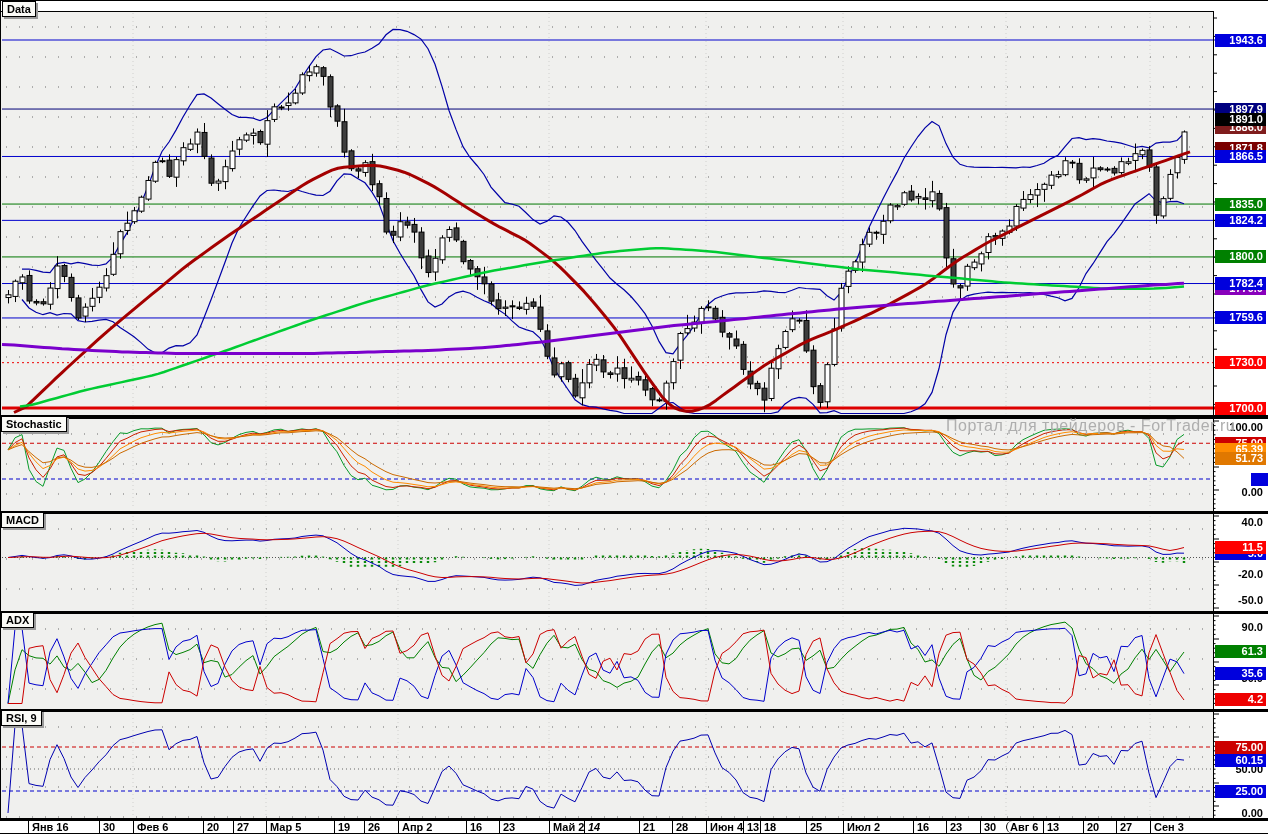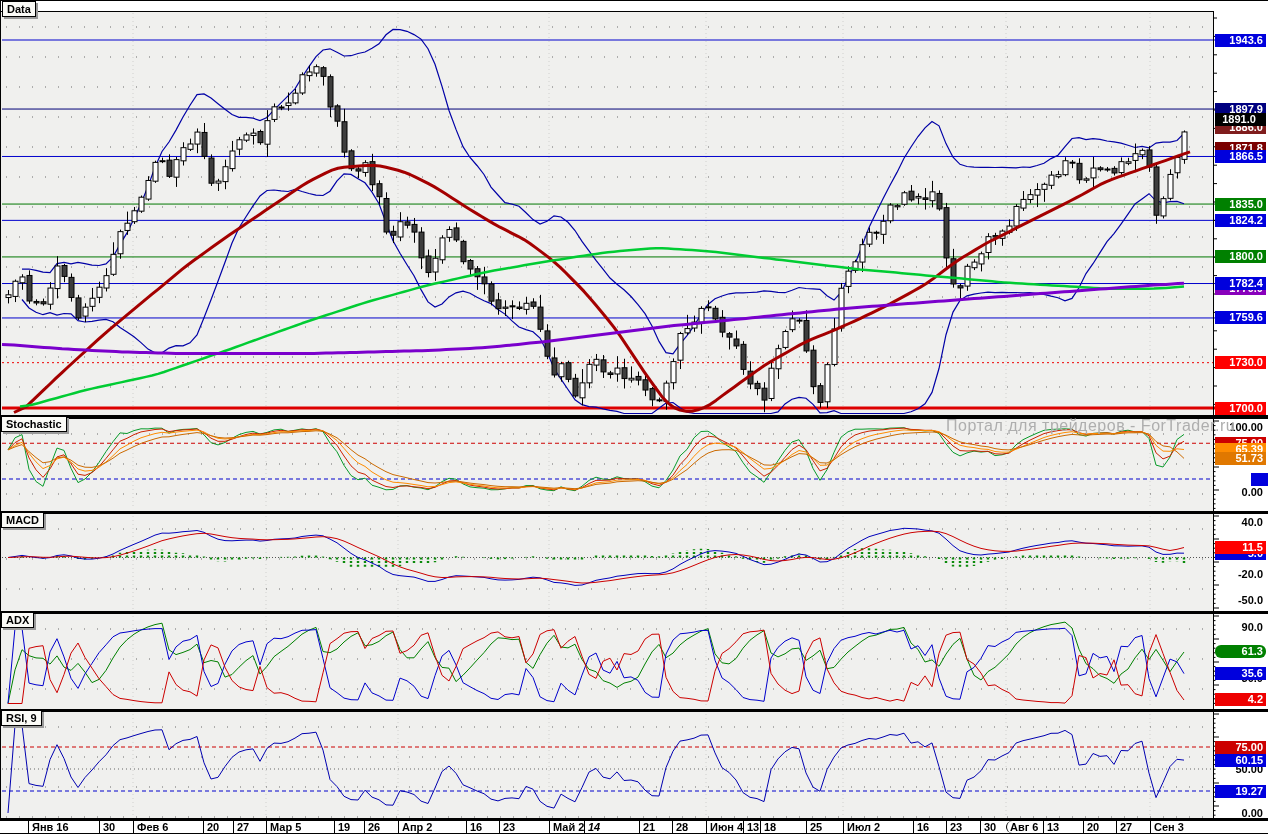--- a/index.html
+++ b/index.html
@@ -742,44 +742,44 @@
       <div class="plain-label" style="top: 621px;">90.0</div>
       <div class="plain-label" style="top: 672px;">30.0</div>
       <div class="plain-label" style="top: 763px;">50.00</div>
       <div class="plain-label" style="top: 807px;">0.00</div>
     </div>
   <div class="watermark">Портал для трейдеров - ForTrader.ru</div>
   <div class="labels-high" id="labels-high">
       <div class="badge" style="top: 34px; background: rgb(0, 0, 221);">1943.6</div>
       <div class="badge" style="top: 103px; background: rgb(0, 0, 128);">1897.9</div>
       <div class="badge" style="top: 121px; background: #7f1d1d;">1886.0</div>
-      <div class="badge" style="top: 113px; background: rgb(0, 0, 0); text-align: center;">1891.0</div>
+      <div class="badge" style="top: 113px; background: rgb(0, 0, 0);">1891.0</div>
       <div class="badge" style="top: 142px; background: rgb(122, 0, 0);">1871.8</div>
       <div class="badge" style="top: 150px; background: rgb(0, 0, 221);">1866.5</div>
       <div class="badge" style="top: 198px; background: rgb(0, 128, 0);">1835.0</div>
       <div class="badge" style="top: 214px; background: rgb(0, 0, 221);">1824.2</div>
       <div class="badge" style="top: 250px; background: rgb(0, 128, 0);">1800.0</div>
       <div class="badge" style="top: 282px; background: rgb(136, 0, 187);">1779.0</div>
       <div class="badge" style="top: 277px; background: rgb(0, 0, 221);">1782.4</div>
       <div class="badge" style="top: 311px; background: rgb(0, 0, 221);">1759.6</div>
       <div class="badge" style="top: 356px; background: rgb(255, 0, 0);">1730.0</div>
       <div class="badge" style="top: 402px; background: rgb(255, 0, 0);">1700.0</div>
       <div class="badge" style="top: 444px; background: rgb(0, 128, 0); padding-left: 36px;">88.57</div>
       <div class="badge" style="top: 437px; background: rgb(204, 0, 0);">75.00</div>
       <div class="badge" style="top: 443px; background: rgb(255, 140, 0);">65.39</div>
       <div class="badge" style="top: 452px; background: rgb(224, 120, 0);">51.73</div>
       <div class="badge" style="top: 473px; background: rgb(0, 0, 221); margin-left: 36px;">20.00</div>
       <div class="badge" style="top: 547px; background: rgb(0, 0, 221);">5.0</div>
       <div class="badge" style="top: 541px; background: rgb(255, 0, 0);">11.5</div>
-      <div class="badge" style="top: 645px; background: rgb(0, 128, 0); border-radius: 6px;">61.3</div>
+      <div class="badge" style="top: 645px; background: rgb(0, 128, 0);">61.3</div>
       <div class="badge" style="top: 667px; background: rgb(0, 0, 221);">35.6</div>
       <div class="badge" style="top: 693px; background: rgb(238, 0, 0);">4.2</div>
       <div class="badge" style="top: 741px; background: rgb(204, 0, 0);">75.00</div>
       <div class="badge" style="top: 754px; background: rgb(0, 0, 221);">60.15</div>
-      <div class="badge" style="top: 785px; background: rgb(0, 0, 221);">19.27</div>
+      <div class="badge" style="top: 785px; background: rgb(0, 0, 221);">25.00</div>
     </div>
 
   <div class="time-axis" id="time-axis">
       <span class="tlab" style="left: 28px;">Янв 16</span>
       <span class="tlab" style="left: 99px;">30</span>
       <span class="tlab" style="left: 133px;">Фев 6</span>
       <span class="tlab" style="left: 203px;">20</span>
       <span class="tlab" style="left: 233px;">27</span>
       <span class="tlab" style="left: 266px;">Мар 5</span>
       <span class="tlab" style="left: 334px;">19</span>

